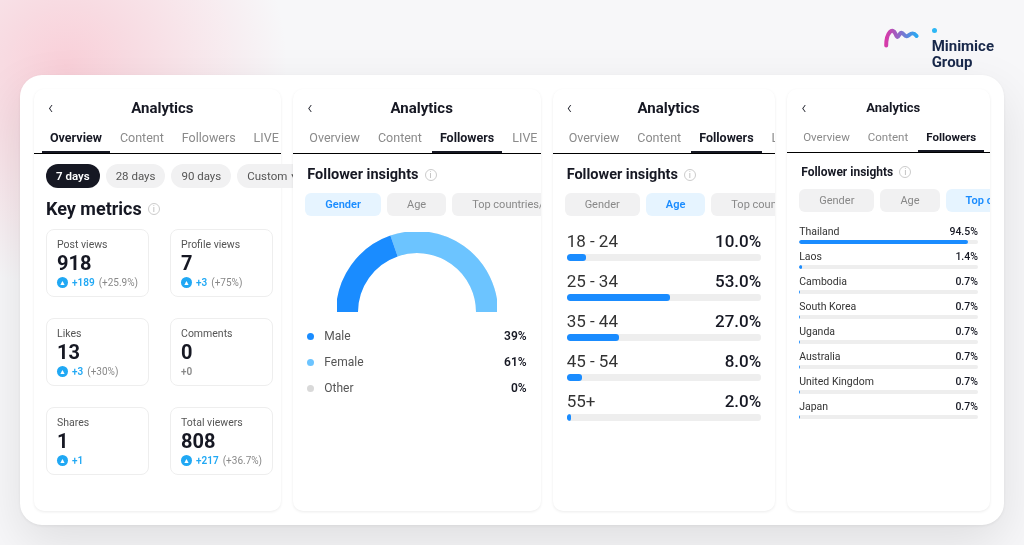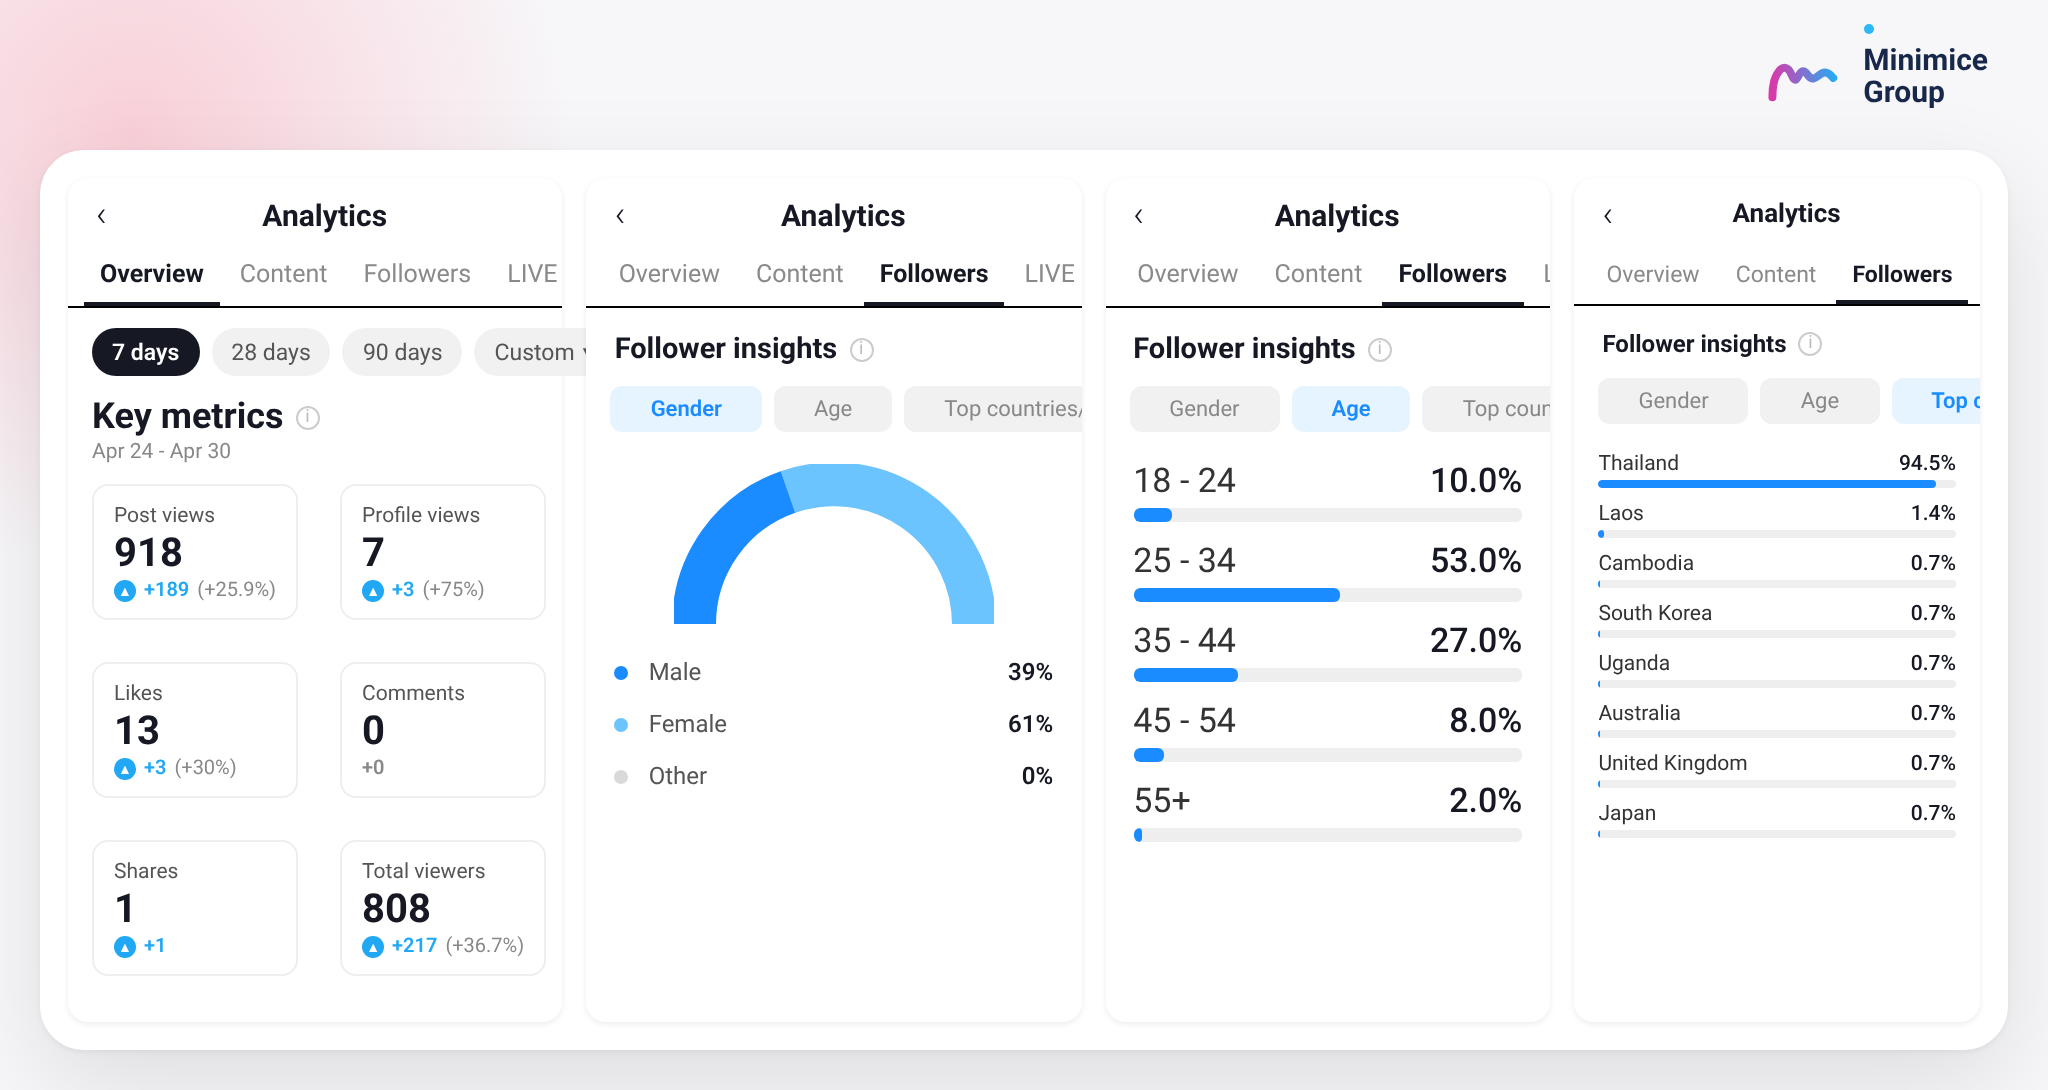--- a/index.html
+++ b/index.html
@@ -13,22 +13,22 @@
   }
   .bg-glow {
     position: absolute;
     top: -30px; left: -30px;
     width: 320px; height: 320px;
     background: radial-gradient(circle at 30% 30%, rgba(255,90,120,0.25), transparent 70%);
     pointer-events: none;
   }
   .brand {
     position: absolute;
-    top: 4px; right: 30px;
-    display: flex; align-items: flex-end;
+    top: 20px; right: 30px;
+    display: flex; align-items: flex-start;
     gap: 8px;
   }
   .brand svg { width: 42px; height: 32px; }
   .brand-text { line-height: 1.05; font-weight: 700; color: #18284a; font-size: 15px; }
   .brand-dot { width:5px; height:5px; border-radius:50%; background:#2db7f5; margin-bottom:2px; display:inline-block; }
 
   .card-wrap {
     position: absolute;
     top: 75px; left: 20px; right: 20px; bottom: 20px;
     background: #fff;
@@ -227,23 +227,20 @@
       <div class="pill">90 days</div>
       <div class="pill">
           <span>Custom</span>
           <span>▾</span>
         </div>
     </div>
     <div class="section-title-row">
       <span class="section-title">Key metrics</span>
       <span class="info-ico">i</span>
     </div>
-    <div class="section-title-row">
-        <span class="section-sub">Apr 24 - Apr 30</span>
-      </div>
     <div class="metric-grid">
       <div class="metric">
         <div class="metric-label">Post views</div>
         <div class="metric-value">918</div>
         <div class="metric-delta">
             <span class="dot">▲</span>
             <span class="plus">+189</span>
             <span class="pct">(+25.9%)</span>
           </div>
       </div>

